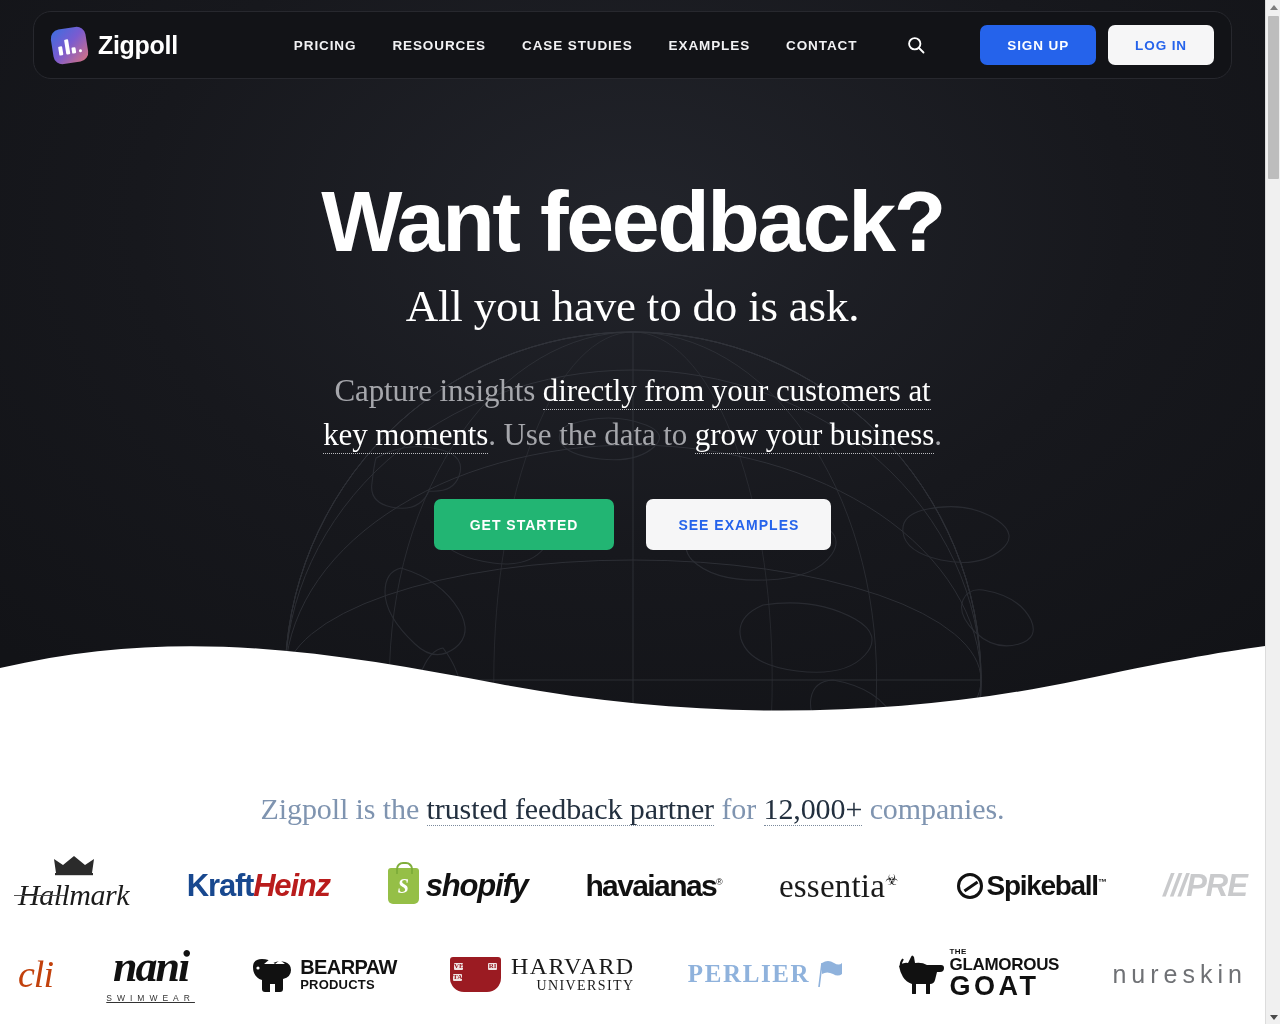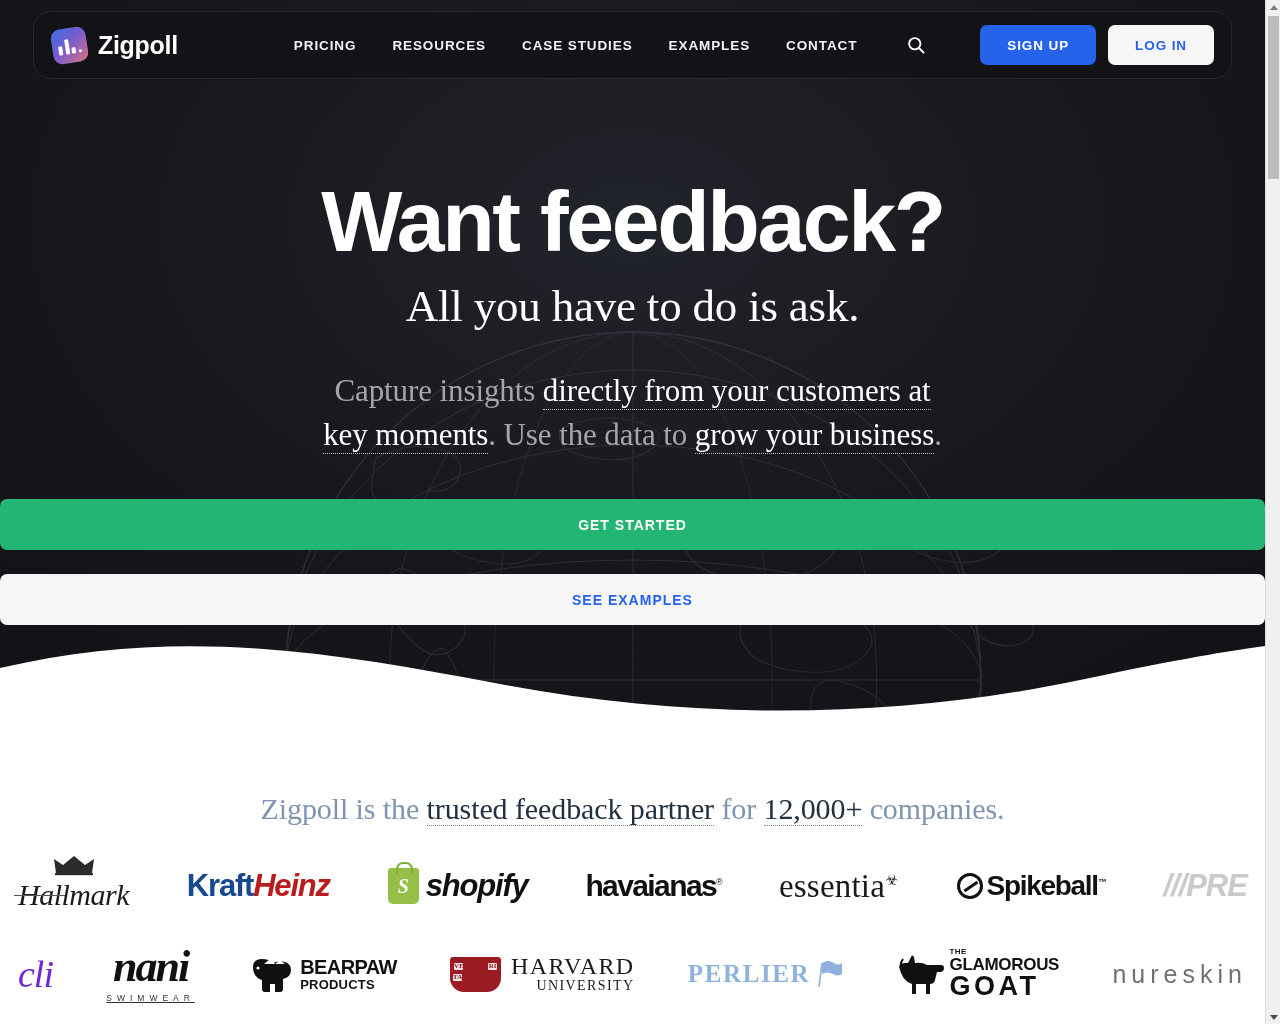--- a/index.html
+++ b/index.html
@@ -192,22 +192,21 @@
     font-style: normal;
     color: #ffffff;
     border-bottom: 1px dotted #b9babe;
     padding-bottom: 1px;
   }
 
   .cta-row {
     margin-top: 42px;
     display: flex;
     justify-content: center;
-    gap: 24px;
-    flex-direction: column;
+    gap: 32px;
   }
   .btn-get {
     background: #22b573;
     color: #ffffff;
     font-size: 14px;
     font-weight: 700;
     letter-spacing: 1px;
     border: none;
     border-radius: 7px;
     height: 51px;
@@ -352,21 +351,21 @@
     font-style: italic;
     color: #c9cacc;
     letter-spacing: -1px;
     white-space: nowrap;
   }
 
   .lg-cli {
     font-family: "Liberation Serif", serif;
     font-style: italic;
     font-size: 38px;
-    color: #6d28d9;
+    color: #c2410c;
     letter-spacing: -1px;
   }
 
   .lg-nani {
     text-align: center;
     line-height: 1;
   }
   .lg-nani .word {
     font-family: "Liberation Serif", serif;
     font-style: italic;

